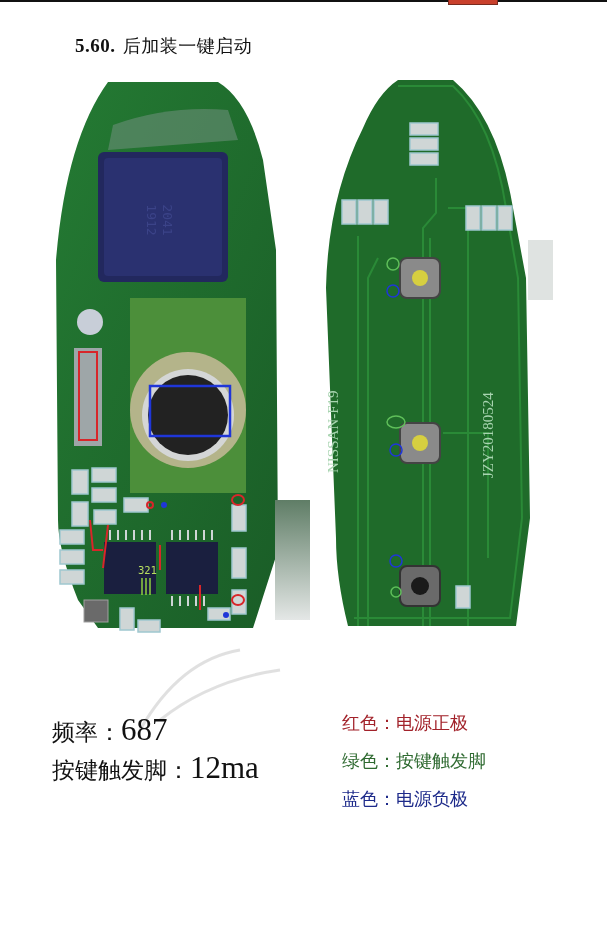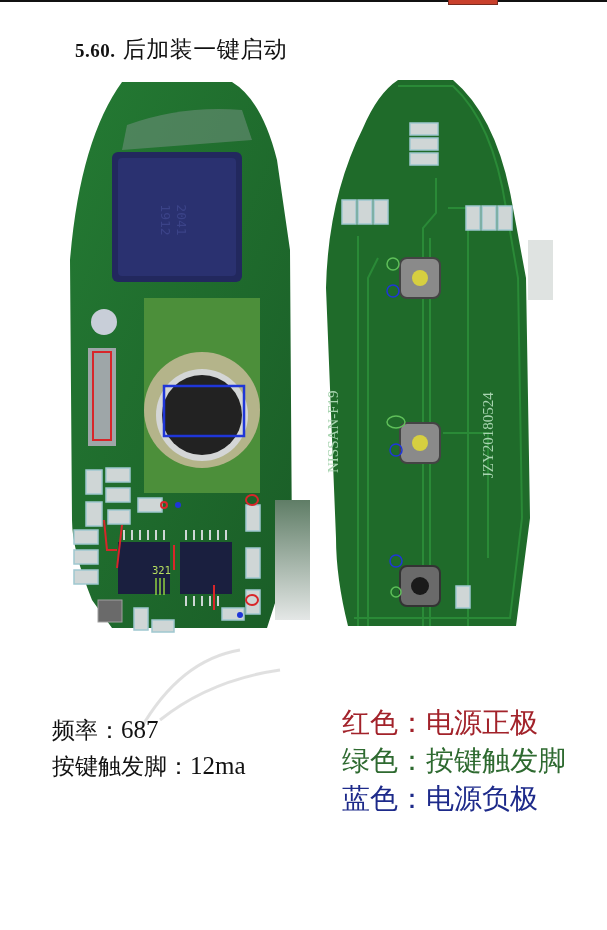--- a/index.html
+++ b/index.html
@@ -2,53 +2,53 @@
 <html><head>
 <meta charset="utf-8">
 <style>
   html, body { margin:0; padding:0; }
   body { width:607px; height:930px; background:#ffffff; position:relative; overflow:hidden;
          font-family: "DejaVu Serif", "Liberation Serif", serif; }
   .top-rule { position:absolute; left:0; top:0; width:607px; height:2px; background:#111; }
   .top-tab { position:absolute; left:448px; top:0; width:48px; height:4px; background:#c9402c; border:1px solid #7a2a1e; border-top:none; }
   .section-title { position:absolute; left:52px; top:34px; font-size:19px; font-weight:bold; color:#111; letter-spacing:0.5px; }
   .section-title .num { font-family:"Liberation Serif", serif;margin-left:23px; }
-  .section-title .txt { font-weight:normal; font-family:"DejaVu Sans", sans-serif; font-size:23px; }
+  .section-title .txt { font-weight:normal; font-family:"DejaVu Sans", sans-serif; font-size:18px; }
 
   
   .board { position:absolute; }
   .board svg { display:block; }
 
   .pixel-block { position:absolute; background:#e8ebe9; }
 
   .specs { position:absolute; left:52px; top:712px; font-size:24px; color:#111; line-height:36px; }
   .spec-row { white-space:nowrap; }
   .spec-row .lbl { font-family:"DejaVu Sans", sans-serif; font-weight:normal; font-size:23px;margin-top:42px; }
-  .spec-row .val { font-family:"Liberation Serif", serif; font-size:25px; }
-
-  .legend { position:absolute; left:342px; top:704px; font-size:28px; line-height:38px; font-family:"DejaVu Sans", sans-serif; }
+  .spec-row .val { font-family:"Liberation Serif", serif; font-size:31px; }
+
+  .legend { position:absolute; left:342px; top:704px; font-size:18px; line-height:38px; font-family:"DejaVu Sans", sans-serif; }
   .legend-row { white-space:nowrap; }
   .legend-row.red { color:#a2222a; }
   .legend-row.blue { color:#1d2a8a; }
   .legend-row.green { color:#2e6a30; }
 
   .watermark { position:absolute; left:120px; top:640px; width:180px; height:100px; opacity:0.25; }
 </style>
 </head>
 <body>
 
 <div class="top-rule"></div>
 <div class="top-tab"></div>
 
 <div class="section-title">
   <span class="num">5.60.</span>
   <span class="txt">后加装一键启动</span>
 </div>
 
-<div class="board" style="left:62px; top:80px;text-decoration:underline;">
+<div class="board" style="left:48px; top:80px;text-decoration:underline;">
   <svg width="240" height="560" viewBox="0 0 240 560">
     <defs>
       <linearGradient id="pcbG" x1="0" y1="0" x2="1" y2="1">
         <stop offset="0" stop-color="#247a33"></stop>
         <stop offset="1" stop-color="#1a5d27"></stop>
       </linearGradient>
     </defs>
 
     <path d="M60,2 L170,2 Q200,20 215,80 L228,170 L230,470 L205,548 L50,548 L30,520 Q10,470 10,440 L8,180 Q18,60 60,2 Z" fill="url(#pcbG)"></path>
 

